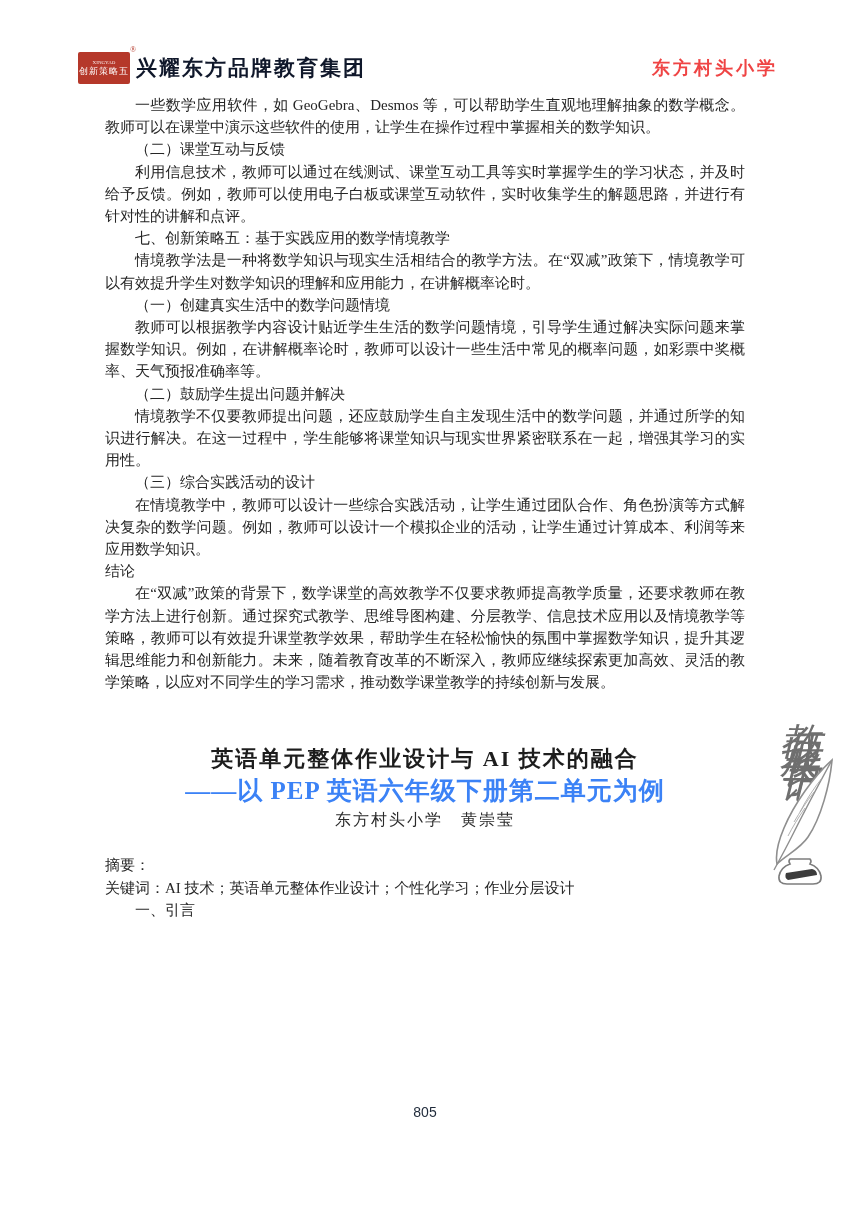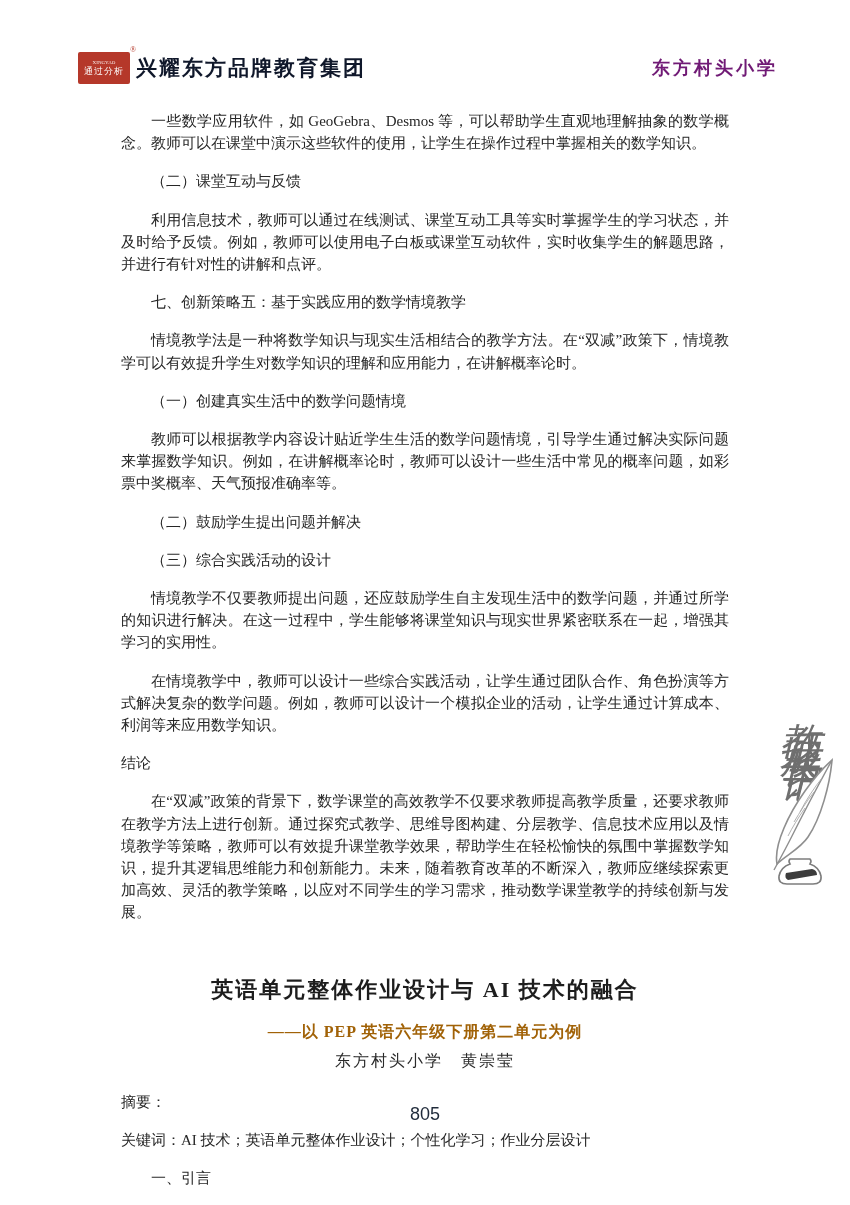--- a/index.html
+++ b/index.html
@@ -35,47 +35,47 @@
   }
   .brand-title{
     font-size:21px;font-weight:700;
     letter-spacing:2px;
     color:#0f172a;
     line-height:32px;
   }
   .school-name{
     font-size:18px;font-weight:600;
     letter-spacing:3px;
-    color:#701a75;
+    color:#ef4444;
     line-height:32px;
   }
   
   .content{
     position:absolute;
     left:105px;top:94px;width:640px;
     font-size:15px;line-height:22.2px;
     text-align:justify;
   }
-  .content p{margin:16px;}
+  .content p{margin:0;}
   .content p.indent{text-indent:2em;}
   .content p.flush{text-indent:0;}
   
   .title-block{margin-top:50px;text-align:center;}
   .page-title{
-    margin:10px;font-size:22px;line-height:32px;
+    margin:0;font-size:22px;line-height:32px;
     font-weight:700;letter-spacing:2px;color:#1d1d1d;
   }
   .page-subtitle{
-    margin:0;font-size:16px;line-height:31px;
-    font-weight:700;letter-spacing:1px;color:#a16207;
+    margin:0;font-size:25px;line-height:31px;
+    font-weight:700;letter-spacing:1px;color:#3b82f6;
   }
   .byline{
     font-size:16px;line-height:28px;
     letter-spacing:2px;color:#2a2a2a;
-    margin-bottom:4px;
+    margin-bottom:20px;
   }
   
   .side{
     position:absolute;right:6px;top:692px;width:88px;
     text-align:center;
   }
   .vtext{
     display:inline-block;
     writing-mode:vertical-rl;
     text-orientation:upright;
@@ -83,54 +83,54 @@
     font-style:italic;
     font-size:40px;line-height:48px;
     letter-spacing:8px;
     color:#6f6f6f;
   }
   .quill{margin-top:12px;}
   
   .pagenum{
     position:absolute;left:0;right:0;top:1104px;
     text-align:center;
-    font-size:18px;color:#1f2a3a;
+    font-size:14px;color:#1f2a3a;
     font-family:"Liberation Sans","DejaVu Sans",sans-serif;
   }
 </style>
 </head>
 <body>
 
 <div class="page">
 
   <div class="header">
     <div class="brand">
       <div class="seal">
         <span class="seal-latin">XINGYAO</span>
-        <span>通过分析</span>
+        <span>创新策略五</span>
         <span class="reg">®</span>
       </div>
       <span class="brand-title">兴耀东方品牌教育集团</span>
     </div>
     <span class="school-name">东方村头小学</span>
   </div>
 
   <div class="content">
 
     <div id="blocks1">
         <p class="indent">一些数学应用软件，如 GeoGebra、Desmos 等，可以帮助学生直观地理解抽象的数学概念。教师可以在课堂中演示这些软件的使用，让学生在操作过程中掌握相关的数学知识。</p>
         <p class="indent">（二）课堂互动与反馈</p>
         <p class="indent">利用信息技术，教师可以通过在线测试、课堂互动工具等实时掌握学生的学习状态，并及时给予反馈。例如，教师可以使用电子白板或课堂互动软件，实时收集学生的解题思路，并进行有针对性的讲解和点评。</p>
         <p class="indent">七、创新策略五：基于实践应用的数学情境教学</p>
         <p class="indent">情境教学法是一种将数学知识与现实生活相结合的教学方法。在“双减”政策下，情境教学可以有效提升学生对数学知识的理解和应用能力，在讲解概率论时。</p>
         <p class="indent">（一）创建真实生活中的数学问题情境</p>
         <p class="indent">教师可以根据教学内容设计贴近学生生活的数学问题情境，引导学生通过解决实际问题来掌握数学知识。例如，在讲解概率论时，教师可以设计一些生活中常见的概率问题，如彩票中奖概率、天气预报准确率等。</p>
         <p class="indent">（二）鼓励学生提出问题并解决</p>
+        <p class="indent">情境教学不仅要教师提出问题，还应鼓励学生自主发现生活中的数学问题，并通过所学的知识进行解决。在这一过程中，学生能够将课堂知识与现实世界紧密联系在一起，增强其学习的实用性。</p>
         <p class="indent">（三）综合实践活动的设计</p>
-        <p class="indent">情境教学不仅要教师提出问题，还应鼓励学生自主发现生活中的数学问题，并通过所学的知识进行解决。在这一过程中，学生能够将课堂知识与现实世界紧密联系在一起，增强其学习的实用性。</p>
         <p class="indent">在情境教学中，教师可以设计一些综合实践活动，让学生通过团队合作、角色扮演等方式解决复杂的数学问题。例如，教师可以设计一个模拟企业的活动，让学生通过计算成本、利润等来应用数学知识。</p>
         <p class="flush">结论</p>
         <p class="indent">在“双减”政策的背景下，数学课堂的高效教学不仅要求教师提高教学质量，还要求教师在教学方法上进行创新。通过探究式教学、思维导图构建、分层教学、信息技术应用以及情境教学等策略，教师可以有效提升课堂教学效果，帮助学生在轻松愉快的氛围中掌握数学知识，提升其逻辑思维能力和创新能力。未来，随着教育改革的不断深入，教师应继续探索更加高效、灵活的教学策略，以应对不同学生的学习需求，推动数学课堂教学的持续创新与发展。</p>
       </div>
 
     <div class="title-block">
       <h1 class="page-title">英语单元整体作业设计与 AI 技术的融合</h1>
       <h2 class="page-subtitle">——以 PEP 英语六年级下册第二单元为例</h2>
       <div class="byline">东方村头小学　黄崇莹</div>
     </div>

